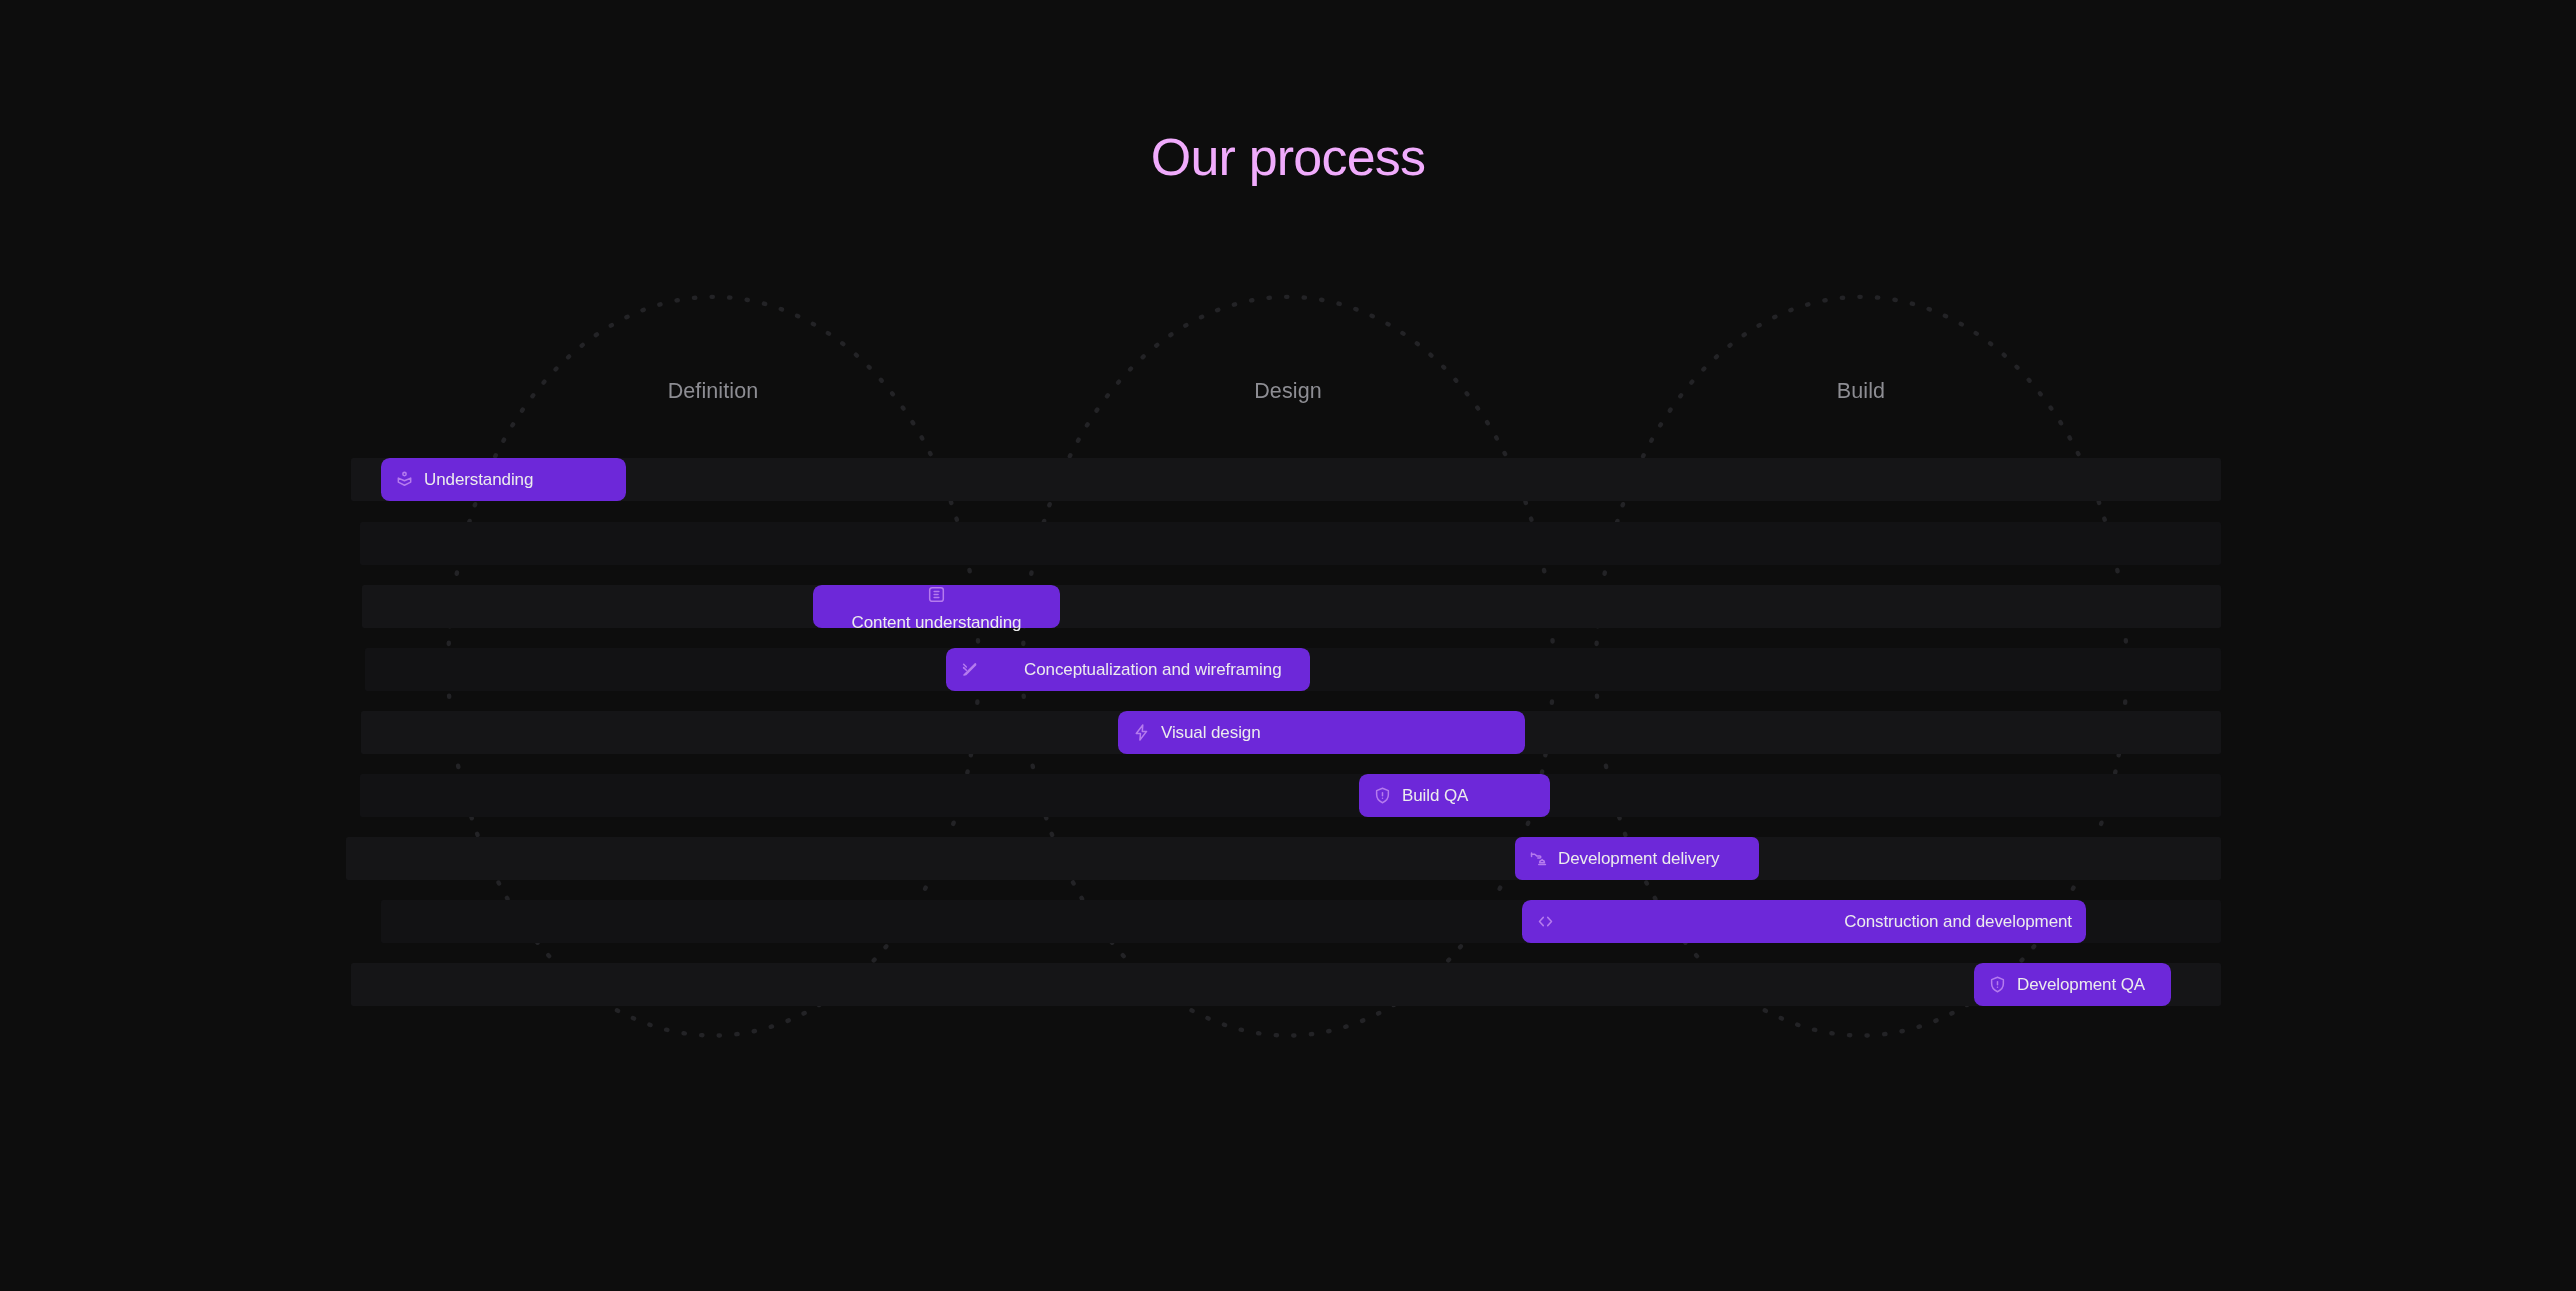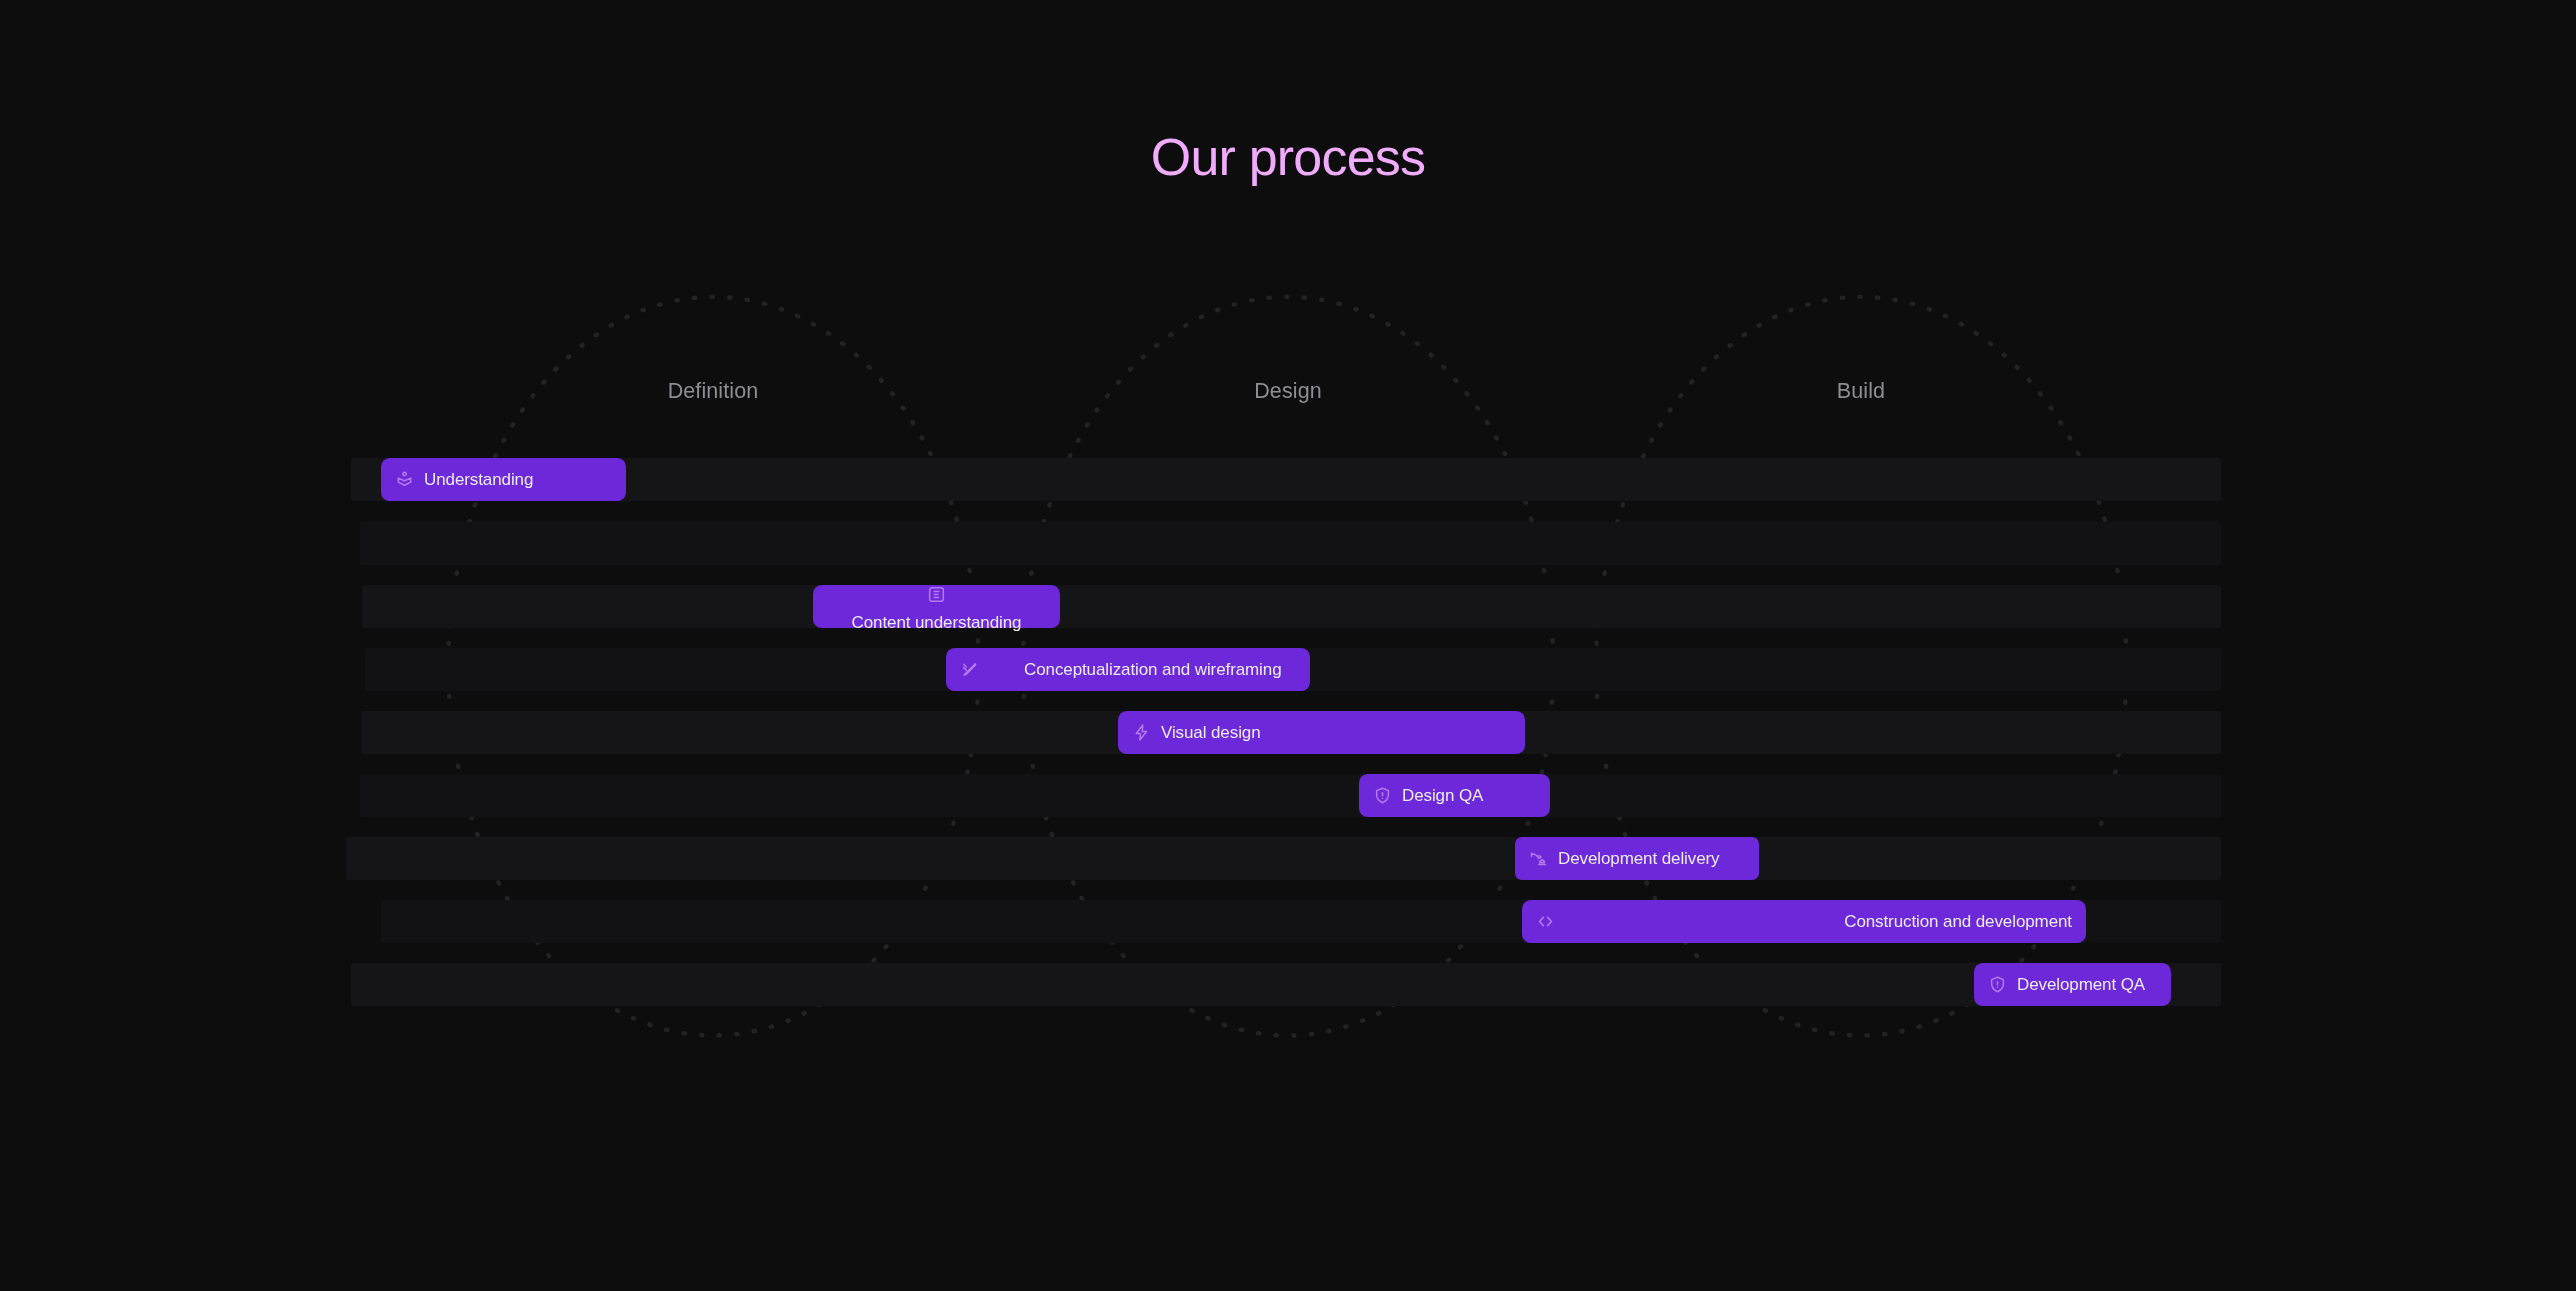--- a/index.html
+++ b/index.html
@@ -182,21 +182,21 @@
       </div>
       <div class="row-track alt" style="left: 360px; width: 1861px; top: 774px;"></div>
       <div class="row-bar" style="left: 1359px; top: 774px; width: 191px;">
         <span class="bar-icon">
           <svg viewBox="0 0 24 24" fill="none" stroke="currentColor" stroke-width="1.9" stroke-linecap="round" stroke-linejoin="round">
             <path d="M12 2.9 4.6 5.9v5.3c0 4.6 3.1 8.1 7.4 9.9 4.3-1.8 7.4-5.3 7.4-9.9V5.9z"></path>
             <path d="M12 8.4v3.9"></path>
             <path d="M12 15.5v.1"></path>
           </svg>
         </span>
-        <span class="bar-label">Design QA</span>
+        <span class="bar-label">Build QA</span>
       </div>
       <div class="row-track" style="left: 346px; width: 1875px; top: 837px;"></div>
       <div class="row-bar" style="left: 1515px; top: 837px; width: 244px; border-radius: 7px;">
         <span class="bar-icon">
           <svg viewBox="0 0 24 24" fill="none" stroke="currentColor" stroke-width="1.9" stroke-linecap="round" stroke-linejoin="round">
             <path d="M3.2 6.6h4.1l2.8 2.3h3.6a1.2 1.2 0 0 1 0 2.4h-2.6"></path>
             <path d="M3.2 5v4.6"></path>
             <path d="M13.5 17.3a3 3 0 0 1 6 0z"></path>
             <path d="M12.3 19.6h8.5"></path>
             <path d="M16.5 14.3v-.9"></path>

